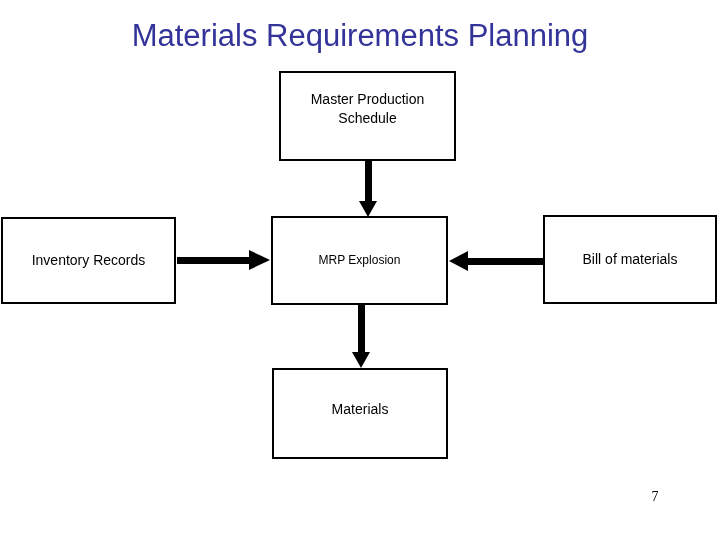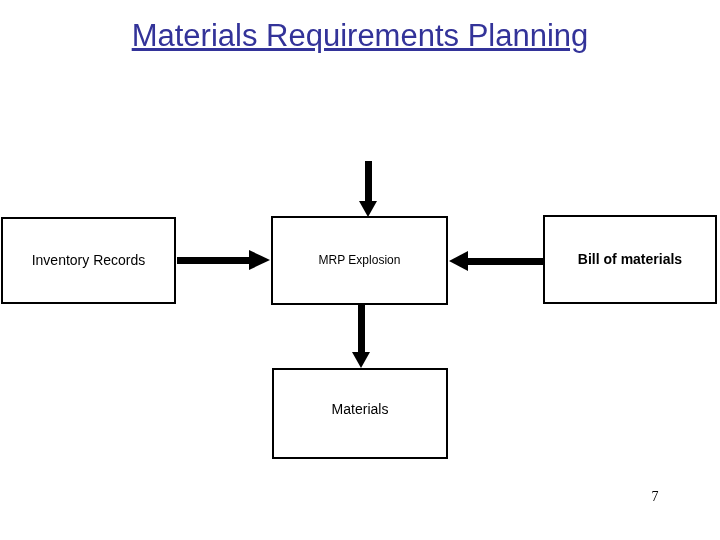--- a/index.html
+++ b/index.html
@@ -20,21 +20,20 @@
     position: absolute;
     left: 0;
     top: 18px;
     width: 720px;
     margin: 0;
     text-align: center;
     font-size: 31px;
     font-weight: normal;
     color: #333399;
     letter-spacing: 0px;
-    text-decoration: underline;
   }
   .box {
     position: absolute;
     background: #ffffff;
     border: 2px solid #000000;
     box-sizing: border-box;
     display: flex;
     flex-direction: column;
     align-items: center;
     justify-content: center;
@@ -48,21 +47,21 @@
     padding-top: 17px;
   }
   .box-inventory {
     left: 1px; top: 217px; width: 175px; height: 87px;
   }
   .box-mrp {
     left: 271px; top: 216px; width: 177px; height: 89px;
     font-size: 12px;
   }
   .box-bom {
-    left: 543px; top: 215px; width: 174px; height: 89px; font-weight: bold;
+    left: 543px; top: 215px; width: 174px; height: 89px;
   }
   .box-plan {
     left: 272px; top: 368px; width: 176px; height: 91px;
     padding-bottom: 8px;
   }
   .arrow-part {
     position: absolute;
   }
   .shaft {
     background: #000000;
@@ -110,20 +109,24 @@
     color: #000000;
   }
 </style>
 </head>
 <body>
 
 <div class="slide">
 
   <h1 class="title">Materials Requirements Planning</h1>
 
+  <div class="box box-mps">
+    <span>Master Production</span>
+    <span>Schedule</span>
+  </div>
 
   <div class="box box-inventory">
     <span>Inventory Records</span>
   </div>
 
   <div class="box box-mrp">
     <span>MRP Explosion</span>
   </div>
 
   <div class="box box-bom">

